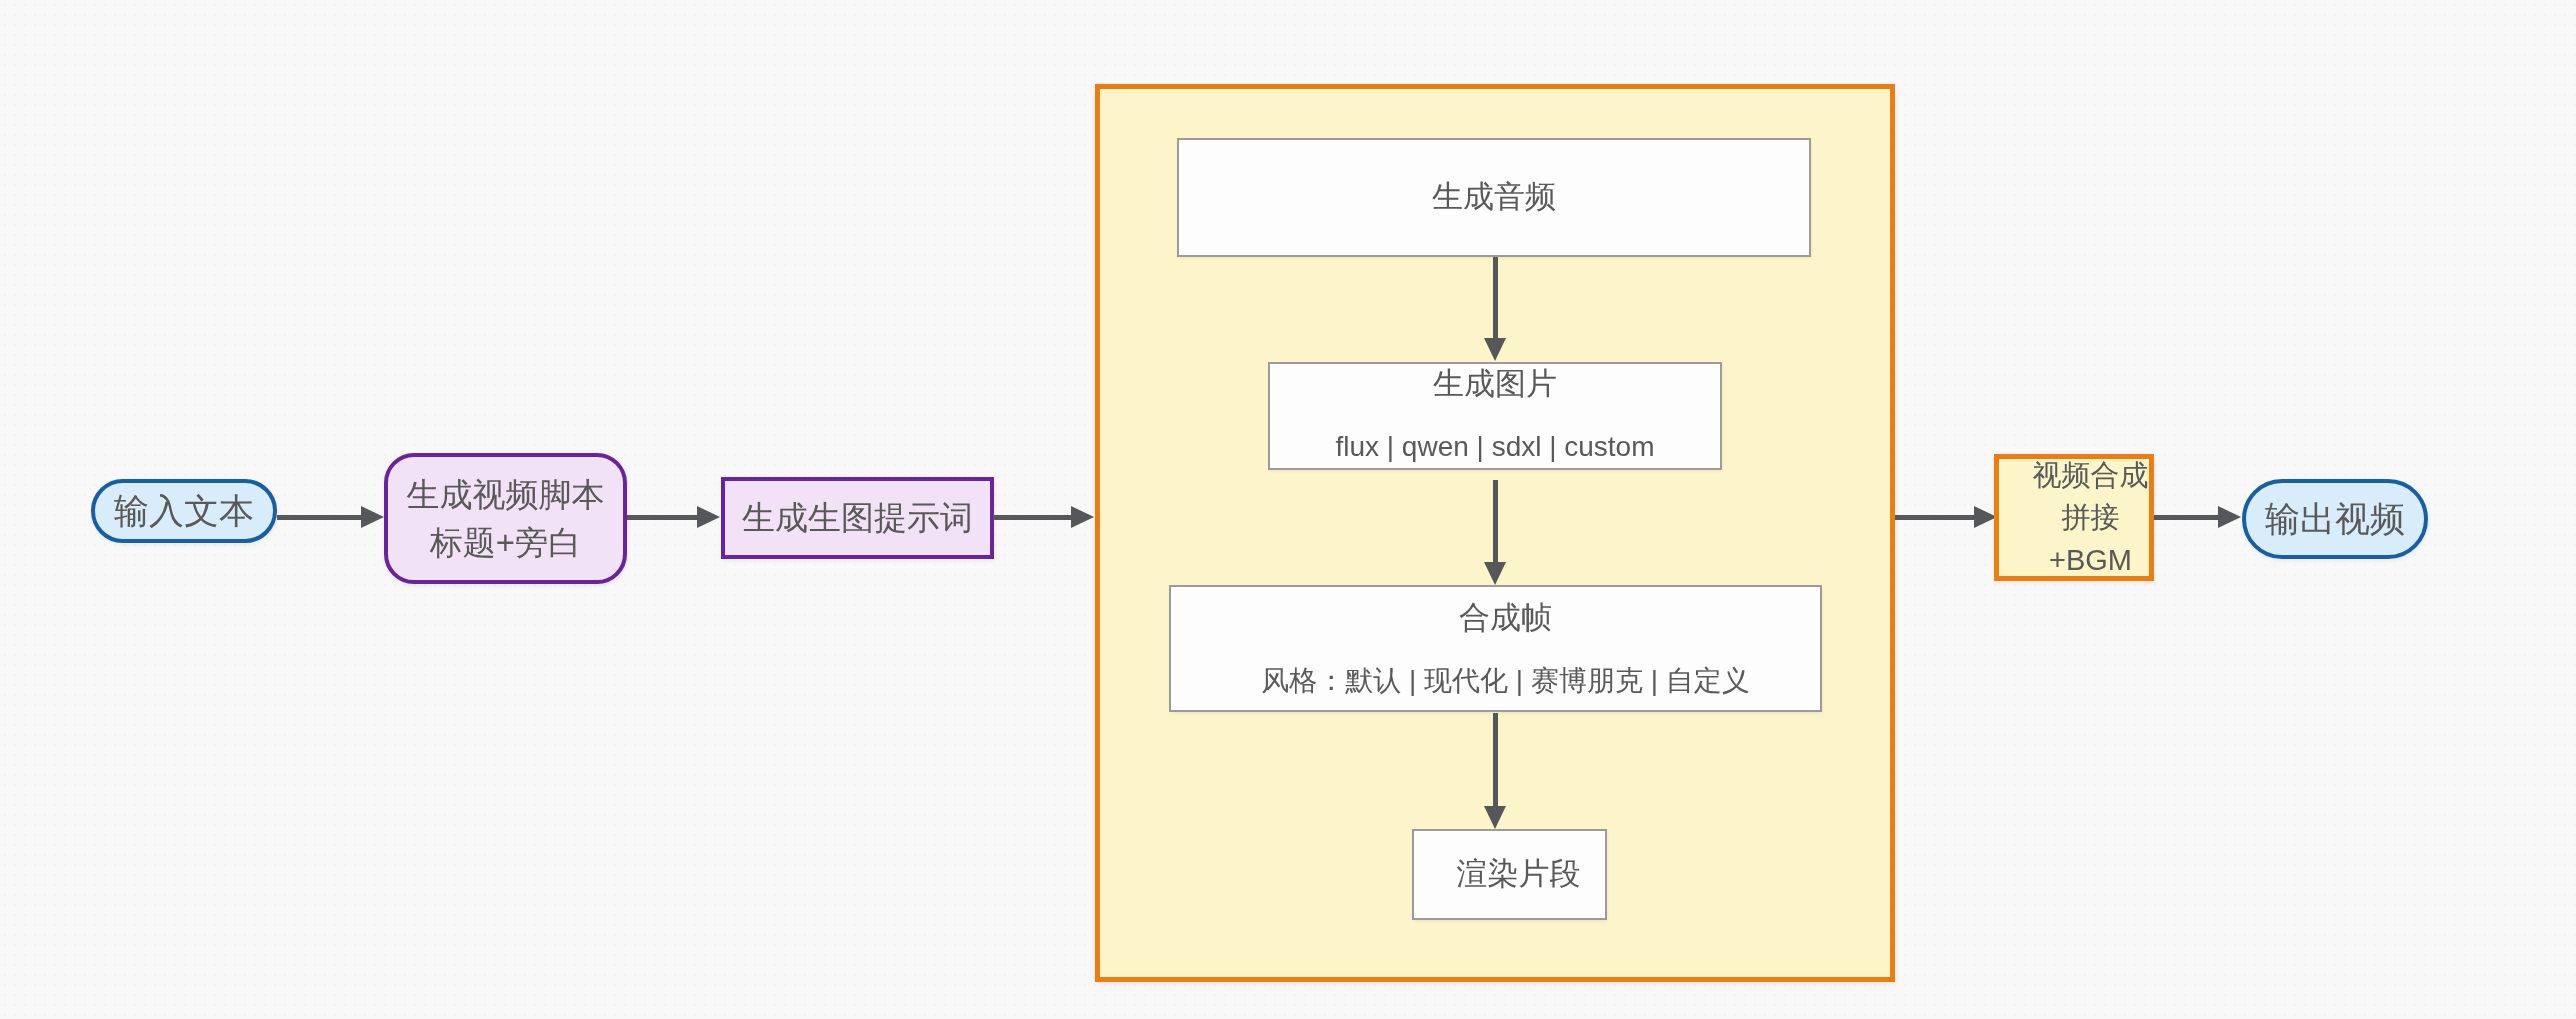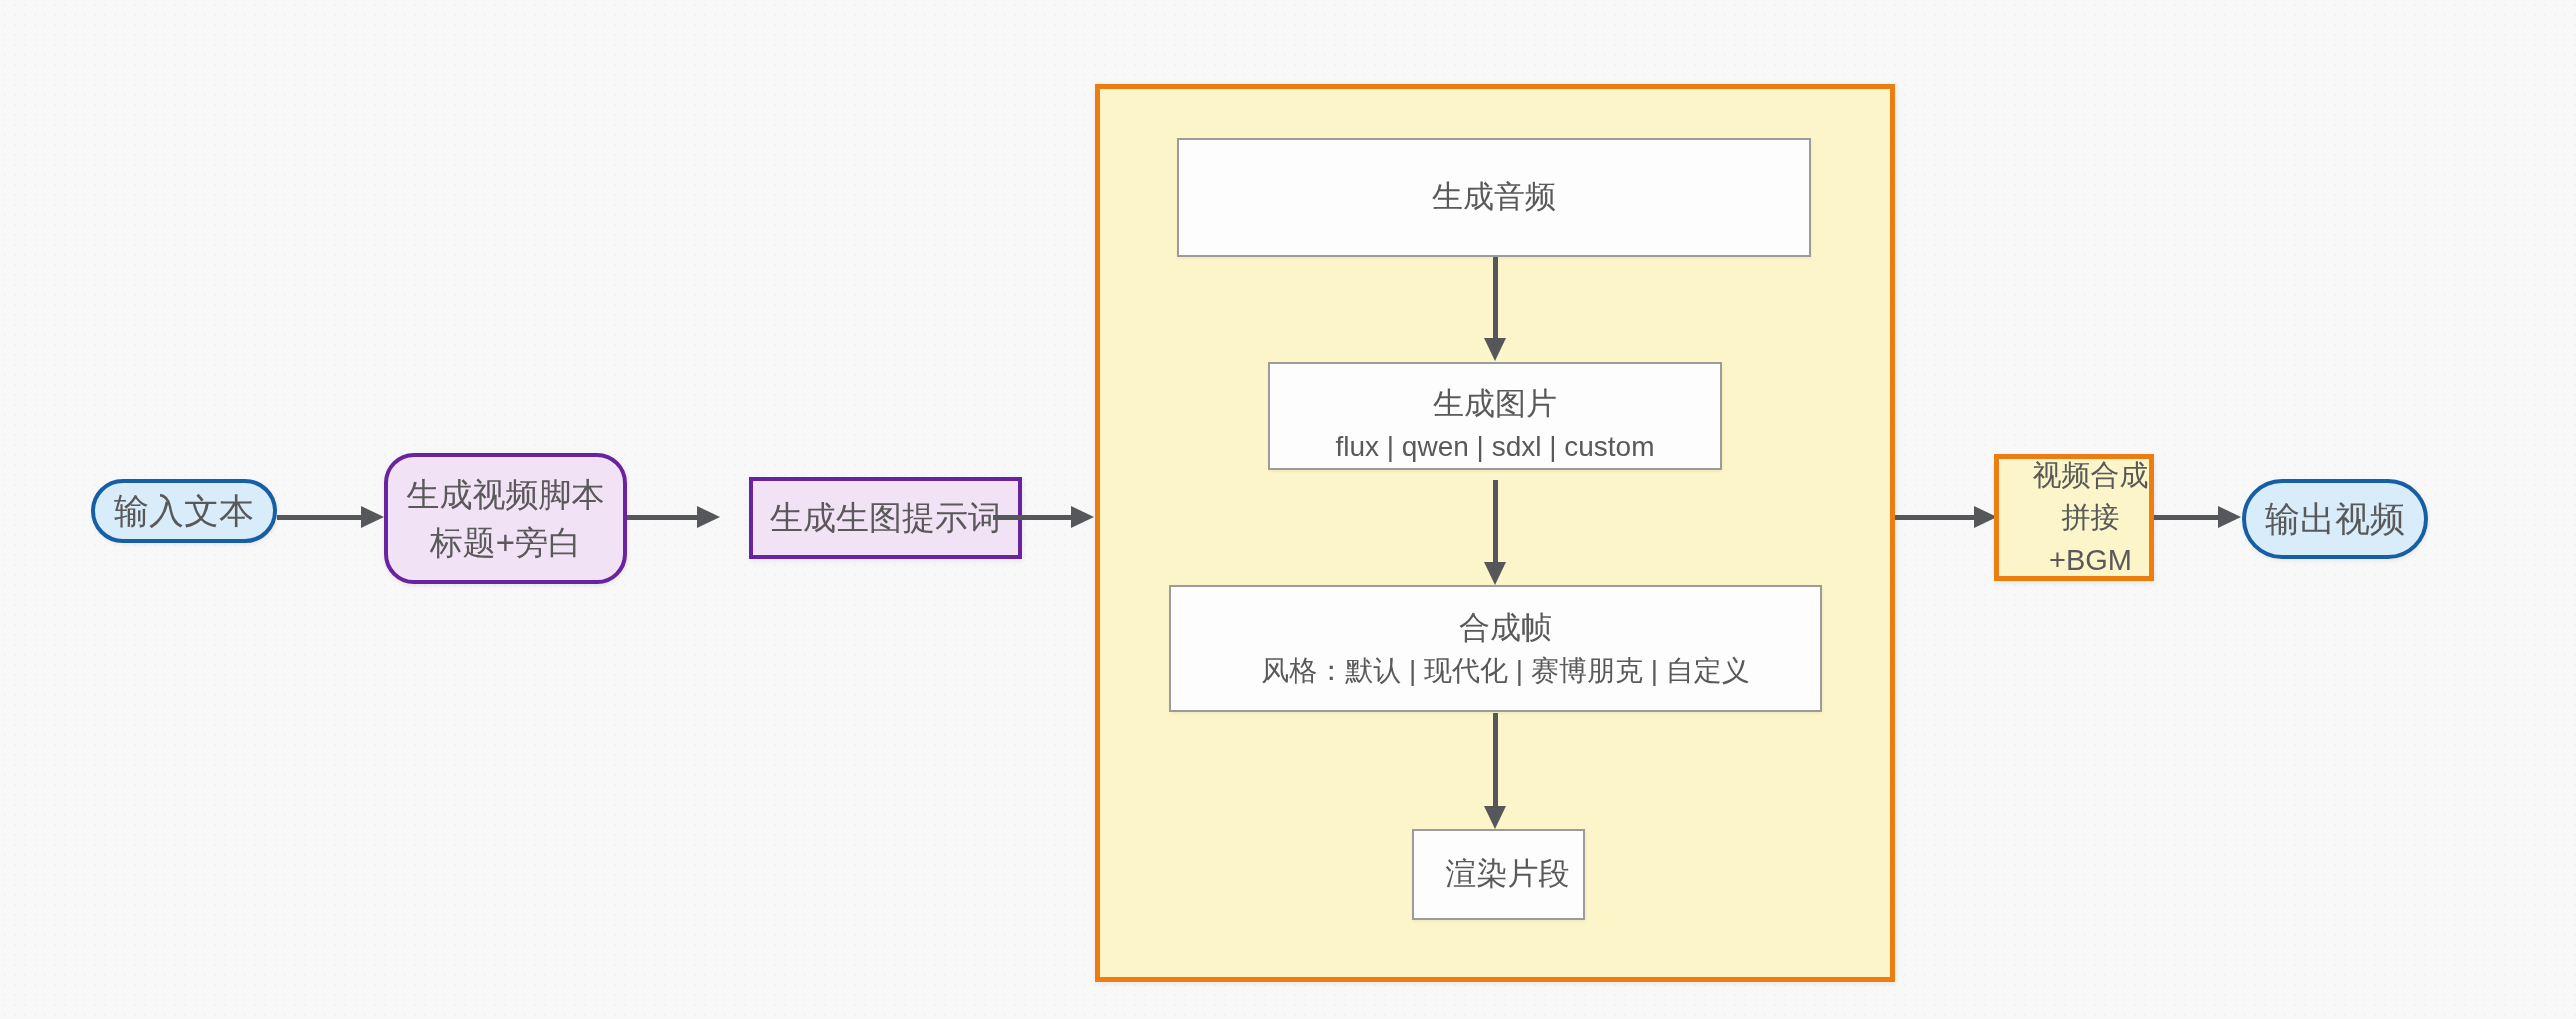--- a/index.html
+++ b/index.html
@@ -61,20 +61,21 @@
   }
   .orangebox{
     background:var(--c-group_fill);
     border:5.5px solid var(--c-group_border);
     font-size:29px;
   }
   .step{
     background:var(--c-step_fill);
     border:2.7px solid var(--c-step_border);
     box-shadow:0.9px 1.8px 3.6px rgba(0,0,0,0.06);
+    gap:20px;
   }
   .step .title{font-size:31px;}
   .step .subtitle{font-size:28px;}
   .step.single{font-size:31px;}
   
   .harrow,.varrow{position:absolute;}
   .hshaft{
     position:absolute;top:0;left:0;height:4.5px;background:var(--c-arrow);
   }
   .hhead{
@@ -110,21 +111,21 @@
   <div class="node process" style="left:384px;top:453px;width:243px;height:131px;border-radius:30px;">
     <span>生成视频脚本</span>
     <span>标题+旁白</span>
   </div>
 
   <div class="harrow" style="left:627px;top:515px;">
     <span class="hshaft" style="width:72px;"></span>
     <span class="hhead" style="left:70px;"></span>
   </div>
 
-  <div class="node process" style="left:721px;top:477px;width:273px;height:82px;margin-left:28px;">
+  <div class="node process" style="left:721px;top:477px;width:273px;height:82px;">
     <span>生成生图提示词</span>
   </div>
 
   <div class="harrow" style="left:993px;top:515px;">
     <span class="hshaft" style="width:80px;"></span>
     <span class="hhead" style="left:78px;"></span>
   </div>
 
   <div class="group" style="left:1095px;top:84px;width:800px;height:898px;"></div>
 
@@ -150,21 +151,21 @@
   <div class="node step" style="left:1169px;top:585px;width:653px;height:127px;padding-left:20px;">
     <span class="title">合成帧</span>
     <span class="subtitle">风格：默认 | 现代化 | 赛博朋克 | 自定义</span>
   </div>
 
   <div class="varrow" style="left:1493px;top:713px;">
     <span class="vshaft" style="height:95px;"></span>
     <span class="vhead" style="top:93px;"></span>
   </div>
 
-  <div class="node step single" style="left:1412px;top:829px;width:173px;height:91px;padding-left:18px;">
+  <div class="node step single" style="left:1412px;top:829px;width:195px;height:91px;padding-left:18px;">
     <span>渲染片段</span>
   </div>
 
   <div class="harrow" style="left:1895px;top:515px;">
     <span class="hshaft" style="width:81px;"></span>
     <span class="hhead" style="left:79px;"></span>
   </div>
 
   <div class="node orangebox" style="left:1994px;top:454px;width:160px;height:127px;padding-left:33px;">
     <span>视频合成</span>

